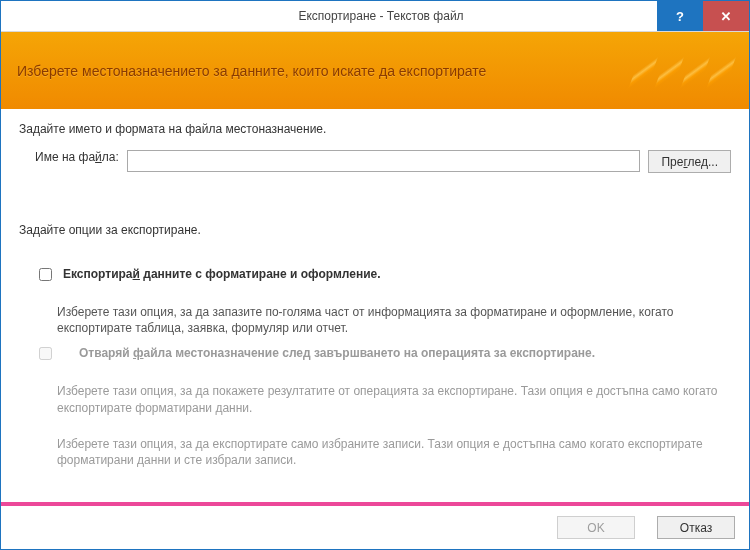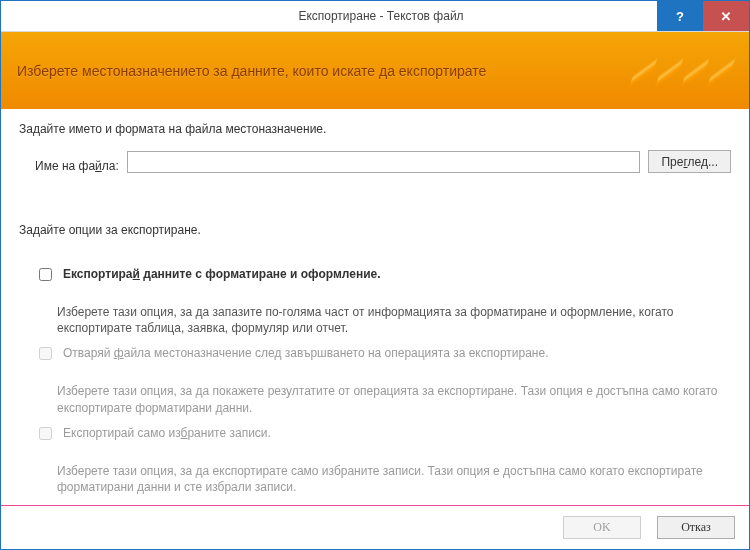--- a/index.html
+++ b/index.html
@@ -95,21 +95,21 @@
     box-sizing: border-box;
   }
 
   .section-text {
     color: #333;
     margin: 4px 0 14px 0;
   }
 
   .file-row {
     display: flex;
-    align-items: flex-end;
+    align-items: flex-start;
     gap: 8px;
     margin-left: 16px;
     margin-bottom: 22px;
   }
   .file-row label {
     white-space: nowrap;
     color: #333;
   }
   .file-row .underline { text-decoration: underline; }
   .file-input {
@@ -155,32 +155,31 @@
   }
   .opt-title {
     font-weight: bold;
     color: #333;
   }
   .opt-desc {
     margin: 20px 0 6px 38px;
     color: #555;
     line-height: 1.35;
   }
-  .opt.disabled .opt-title { color: #9a9a9a; font-weight: normal; }
+  .opt.disabled .opt-title { color: #9a9a9a; font-weight: bold; margin-left: 16px; }
   .opt.disabled + .opt-desc { color: #9a9a9a; }
   .u { text-decoration: underline; }
 
   .footer {
     flex: 0 0 auto;
-    border-top: 1px solid #ec4899;
+    border-top: 4px solid #ec4899;
     padding: 10px 14px;
     display: flex;
     justify-content: flex-end;
-    gap: 16px;
-    font-family: Liberation Serif, serif;
+    gap: 22px;
   }
 </style>
 </head>
 <body>
 
 <div class="window">
 
   <div class="titlebar">
     <div class="title">Експортиране - Текстов файл</div>
     <div class="controls">
@@ -230,26 +229,20 @@
       <div class="opt-desc">Изберете тази опция, за да запазите по-голяма част от информацията за форматиране и оформление, когато експортирате таблица, заявка, формуляр или отчет.</div>
 
       <div class="opt disabled">
         <input type="checkbox" disabled="" style="">
         <span class="opt-title">
           <span>Отваряй </span><span class="u">ф</span><span>айла местоназначение след завършването на операцията за експортиране.</span>
         </span>
       </div>
       <div class="opt-desc" style="color:#9a9a9a">Изберете тази опция, за да покажете резултатите от операцията за експортиране. Тази опция е достъпна само когато експортирате форматирани данни.</div>
 
-      <div class="opt disabled">
-        <input type="checkbox" disabled="" style="">
-        <span class="opt-title">
-          <span>Експортирай само из</span><span class="u">б</span><span>раните записи.</span>
-        </span>
-      </div>
       <div class="opt-desc" style="color:#9a9a9a">Изберете тази опция, за да експортирате само избраните записи. Тази опция е достъпна само когато експортирате форматирани данни и сте избрали записи.</div>
 
     </div>
 
   </div>
 
   <div class="footer">
     <button class="btn disabled" disabled="">OK</button>
     <button class="btn">Отказ</button>
   </div>

